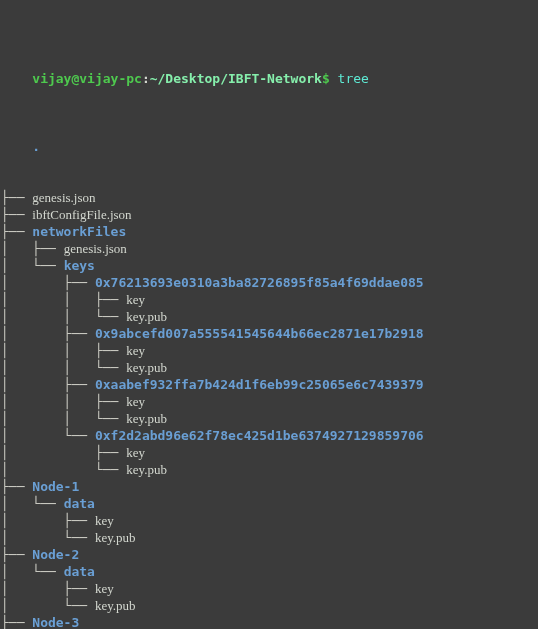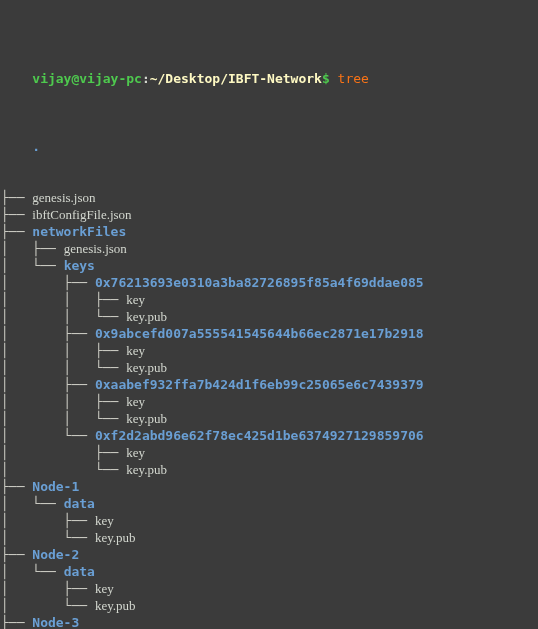--- a/index.html
+++ b/index.html
@@ -22,23 +22,23 @@
     padding: 2px 0 0 1px;
     white-space: pre;
   }
   .line {
     height: 17px;
     white-space: pre;
   }
   .seg { white-space: pre; text-align: right; }
   .c-user   { color: #4ec94e; font-weight: bold; }
   .c-punct  { color: #d3d7cf; font-weight: bold; }
-  .c-path   { color: #fef9c3; font-weight: bold; }
+  .c-path   { color: #86efac; font-weight: bold; }
   .c-prompt { color: #4ec94e; font-weight: bold; }
-  .c-cmd    { color: #f97316; }
+  .c-cmd    { color: #5eead4; }
   .c-dir    { color: #6a9fd4; font-weight: bold; }
   .c-file   { color: #d3d7cf; font-family: Liberation Serif, serif; }
   .c-branch { color: #c8c8c0; }
 </style>
 </head>
 <body>
 
 <div id="terminal">
 
   <div class="line">

